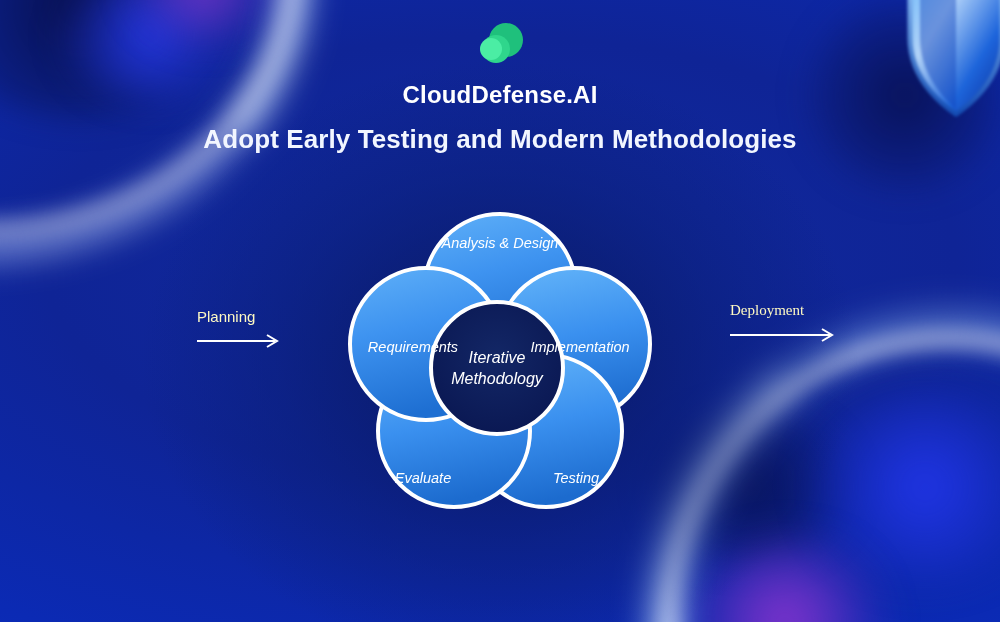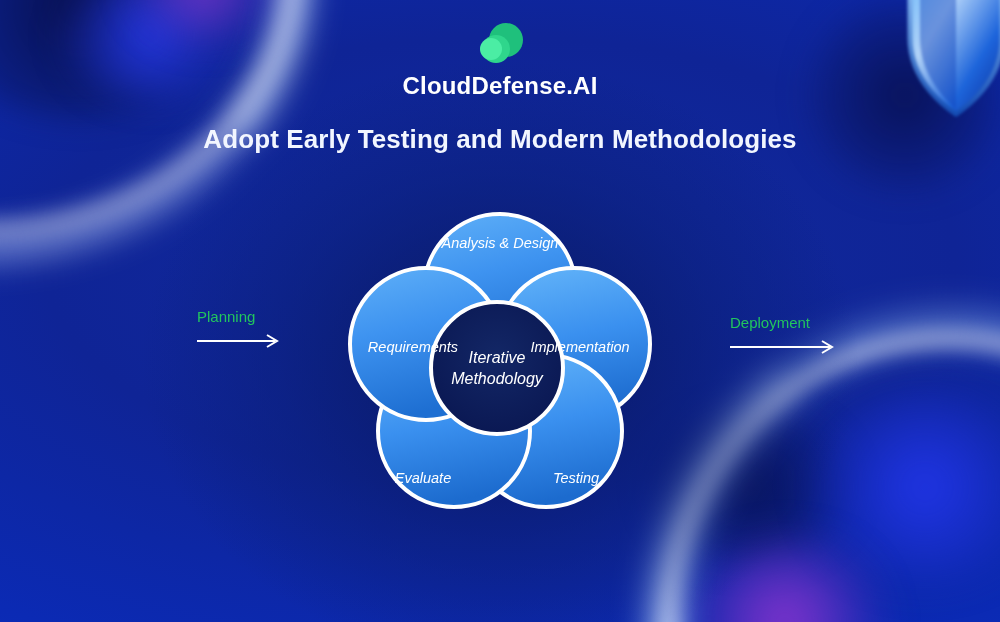--- a/index.html
+++ b/index.html
@@ -116,21 +116,21 @@
     width:190px; height:190px; border-radius:50%;
     background:radial-gradient(circle, rgba(8,16,80,0.9) 0%, rgba(10,24,110,0.45) 60%, rgba(12,35,140,0) 100%);
     filter:blur(16px);
   }
 
   
   .page { position:absolute; inset:0; z-index:2; }
 
   .brand {
     position:absolute; left:0; right:0; top:22px;
-    display:flex; flex-direction:column; align-items:center; gap:6px;
+    display:flex; flex-direction:column; align-items:center; gap:15px;
   }
   .brand-logo { width:56px; height:44px; display:block; }
   .brand-name {
     color:#ffffff;
     font-size:24px;
     font-weight:bold;
     letter-spacing:0.2px;
   }
 
   .headline {
@@ -143,28 +143,28 @@
   }
 
   
   .flower { position:absolute; left:290px; top:160px; width:420px; height:420px;font-style:italic; }
   .flower svg { display:block; }
 
   
   .arrow-group { position:absolute; color:#ffffff; }
   .arrow-group .arrow-label {
     font-size:15px;
-    color:#22c55e;
+    color:#fef9c3;
     white-space:nowrap;
     margin-bottom:9px;
   }
   .arrow-line { display:block; }
 
   .arrow-left  { left:197px; top:308px; }
-  .arrow-right { left:730px; top:314px; }
+  .arrow-right { left:730px; top:302px;font-family:Liberation Serif, serif; }
 </style>
 </head>
 <body>
 
 <div class="bg">
   <div class="bg-base"></div>
 
   <div class="blob-tl-dark"></div>
   <div class="blob-tl-blue"></div>
   <div class="blob-tl-purple"></div>

